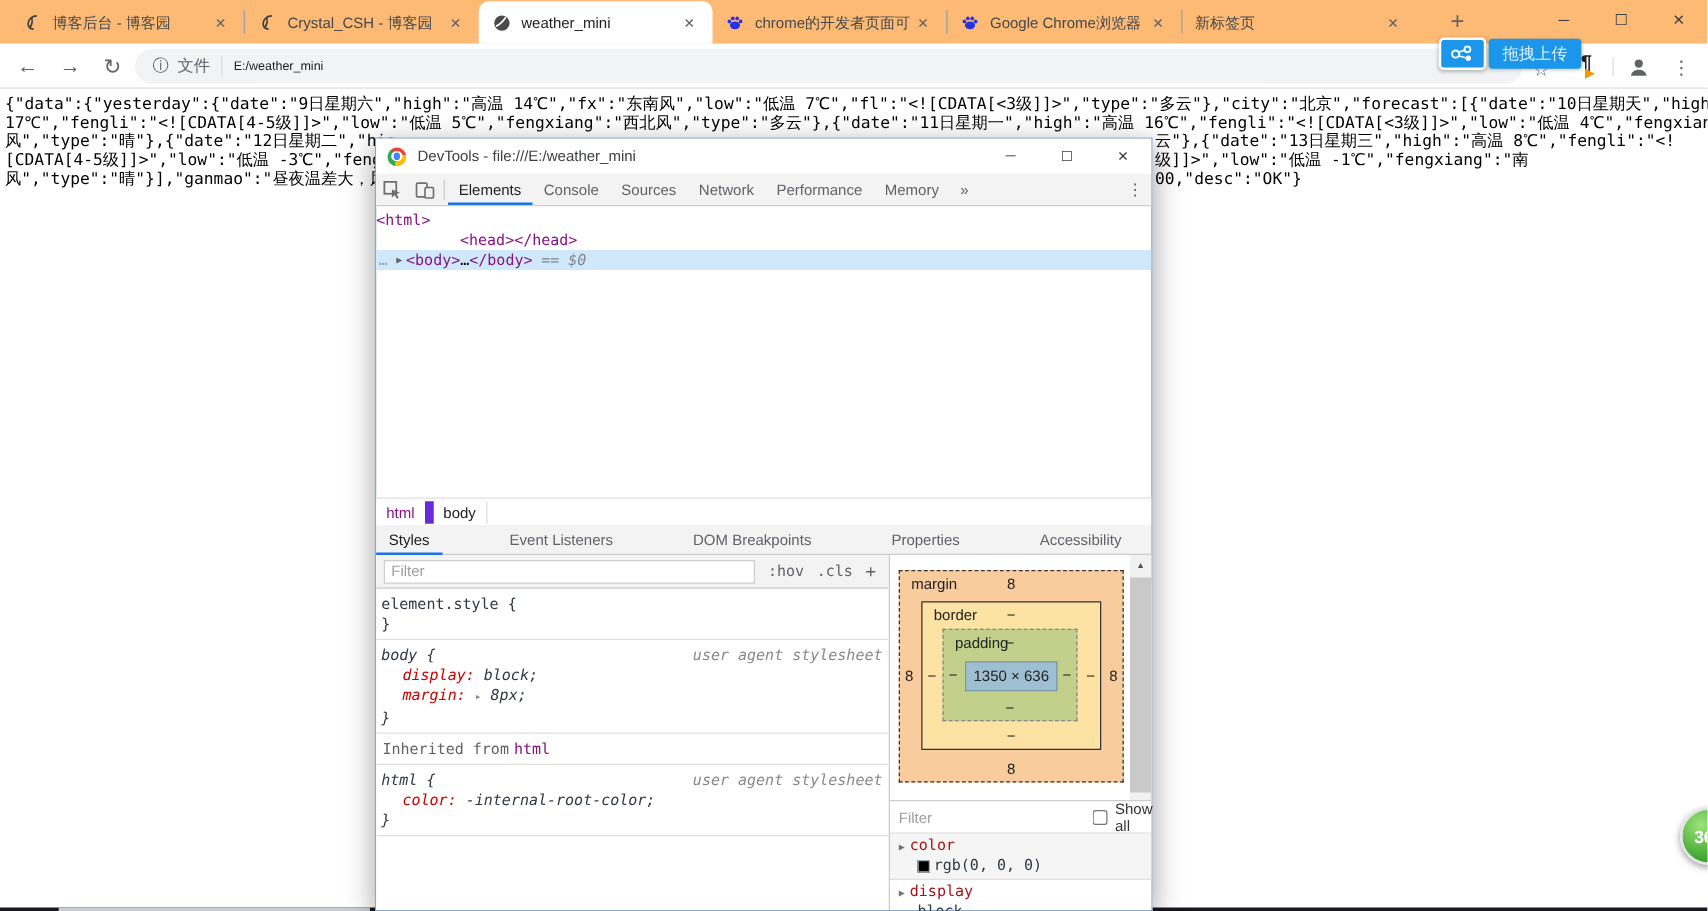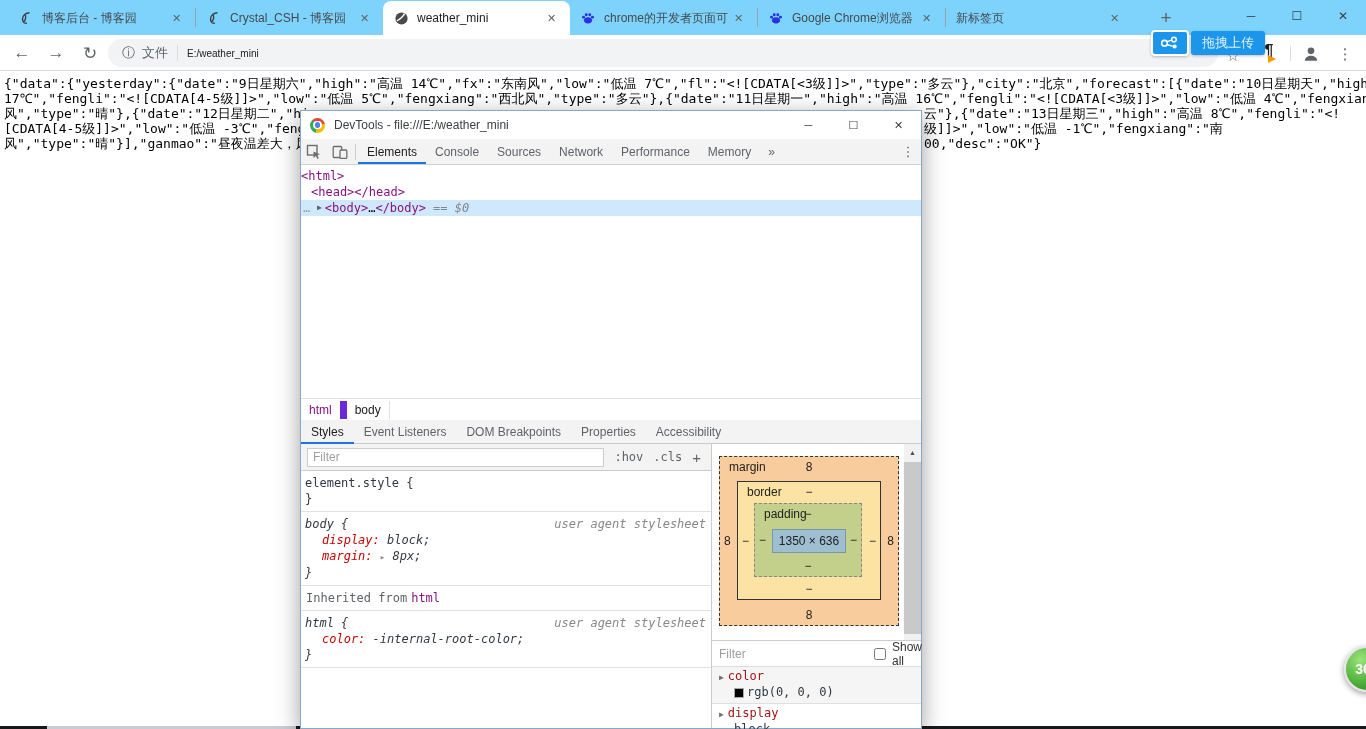--- a/index.html
+++ b/index.html
@@ -1,20 +1,20 @@
 <!DOCTYPE html>
 <html><head>
 <meta charset="utf-8">
 <style>
   * { margin:0; padding:0; box-sizing:border-box; }
   html,body { width:1366px; height:729px; overflow:hidden; }
   body { position:relative; font-family:"Liberation Sans",sans-serif; background:#fff; }
 
   
-  .tabbar { position:absolute; top:0; left:0; width:1366px; height:35px; background:#7dd3fc; }
+  .tabbar { position:absolute; top:0; left:0; width:1366px; height:35px; background:#fdba74; }
   .tabs { position:absolute; left:8px; top:0; height:35px; display:flex; align-items:flex-end; }
   .tab { width:187px; height:34px; display:flex; align-items:center; padding:0 10px; }
   .tab.active { background:#fff; border-radius:8px 8px 0 0; }
   .tab .favicon { width:16px; height:16px; margin-right:8px; flex:none; display:flex; align-items:center; justify-content:center; }
   .tab .title { flex:1; font-size:12px; color:#45494d; white-space:nowrap; overflow:hidden; }
   .tab.active .title { color:#202124; }
   .tab .close { flex:none; width:17px; height:17px; display:flex; align-items:center; justify-content:center; font-size:11px; color:#5f6368; border-radius:50%; }
   .tab-sep { width:1px; height:19px; background:#9aa0a6; margin-bottom:8px; flex:none; }
   .newtab { position:absolute; left:1152px; top:4px; width:28px; height:28px; display:flex; align-items:center; justify-content:center; font-size:19px; color:#5f6368; }
   .win-controls { position:absolute; right:0; top:0; display:flex; height:32px; }
@@ -54,33 +54,33 @@
   .dt-toolbar { position:absolute; top:28px; left:0; right:0; height:26px; background:#f3f3f3; border-bottom:1px solid #d0d0d0; display:flex; align-items:center; }
   .dt-tool { width:26px; height:25px; display:flex; align-items:center; justify-content:center; }
   .dt-vsep { width:1px; height:16px; background:#ccc; margin:0 2px; }
   .dt-tab { height:25px; padding:0 9px; font-size:12px; color:#5f6368; display:flex; align-items:center; }
   .dt-tab.active { color:#202124; box-shadow:inset 0 -2px 0 #1a73e8; }
   .dt-more { padding:0 8px; color:#5f6368; font-size:12px; }
   .dt-menu { margin-left:auto; width:26px; text-align:center; color:#5f6368; font-size:13px; }
 
   .dt-tree { position:absolute; top:54px; left:0; right:0; height:233px; font-family:"DejaVu Sans Mono",monospace; font-size:12px; line-height:16px; padding-top:3px; }
   .tree-row { white-space:pre; }
-  .tree-row.indent { padding-left:10px; }
+  .tree-row.indent { padding-left:38px;margin-left:29px; }
   .tag { color:#881280; }
   .sel-row { background:#cfe8fc; display:flex; align-items:center; padding-left:2px; }
   .gutter { color:#9aa0a6; width:14px; flex:none; letter-spacing:-1px; }
   .exp { color:#5f6368; font-size:8px; margin-right:3px; }
   .eq { color:#80868b; font-style:italic; margin-left:7px; }
 
   .dt-crumbs { position:absolute; top:287px; left:0; right:0; height:22px; border-top:1px solid #e0e0e0; background:#fff; display:flex; align-items:center; font-size:12px; }
   .crumb { padding:2px 8px; }
   .crumb.html { color:#881280; }
   .crumb.body { color:#202124; border-left:7px solid #6d28d9; border-right:1px solid #e0e0e0; }
 
-  .dt-paneltabs { position:absolute; top:309px; left:0; right:0; height:24px; background:#f3f3f3; border-bottom:1px solid #ccc; display:flex; align-items:center; }
+  .dt-paneltabs { position:absolute; top:309px; left:0; right:0; height:24px; background:#f3f3f3; border-bottom:1px solid #ccc; display:flex; align-items:center;gap:44px; }
   .ptab { height:24px; padding:0 10px; font-size:12px; color:#5f6368; display:flex; align-items:center; }
   .ptab.active { color:#202124; box-shadow:inset 0 -2px 0 #1a73e8; }
 
   .dt-left { position:absolute; top:333px; left:0; width:410px; bottom:0; overflow:hidden; background:#fff; }
   .style-filter { height:27px; background:#f3f3f3; border-bottom:1px solid #ccc; display:flex; align-items:center; padding:0 6px; }
   .flt-input { flex:1; height:19px; border:1px solid #ccc; background:#fff; font-size:12px; color:#333; padding:0 5px; outline:none; font-family:"Liberation Sans",sans-serif; }
   .flt-input::placeholder { color:#9e9e9e; }
   .flt-btn { margin-left:10px; font-size:12px; color:#5f6368; font-family:"DejaVu Sans Mono",monospace; }
   .flt-plus { margin-left:10px; margin-right:4px; font-size:15px; color:#5f6368; }
   .rules { font-family:"DejaVu Sans Mono",monospace; font-size:12px; line-height:16px; color:#303942; }

